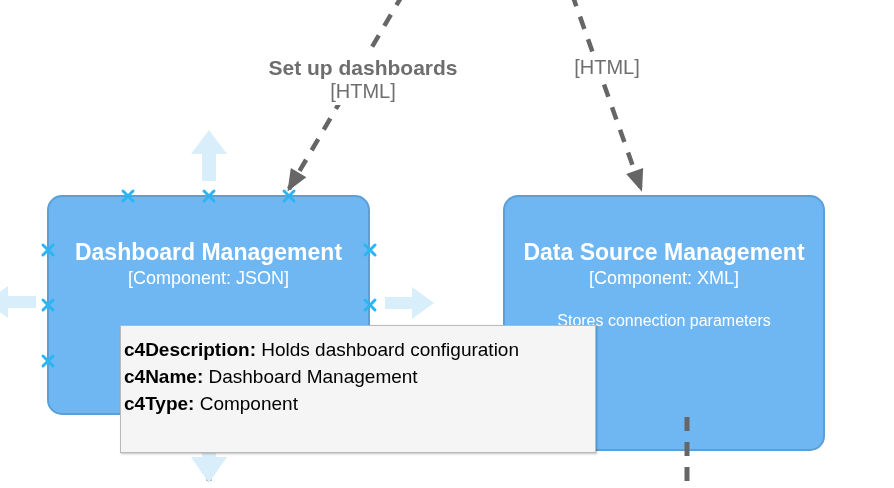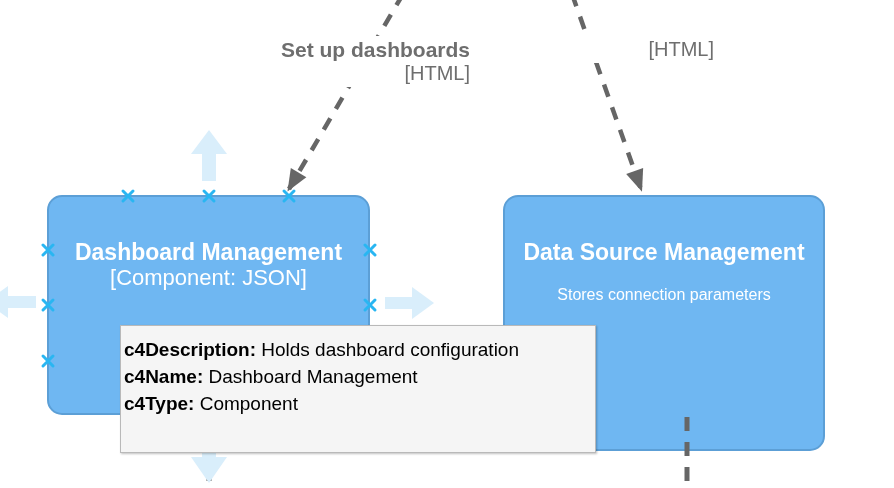--- a/index.html
+++ b/index.html
@@ -12,27 +12,27 @@
   
   .c4box {
     position:absolute; box-sizing:border-box;
     background:#6FB7F2; border:2px solid #5C9FD6; border-radius:15px;
     color:#ffffff; text-align:center; z-index:1;
     padding-top:42px;
   }
   #box-left  { left:47px;  top:195px; width:323px; height:220px; }
   #box-right { left:503px; top:195px; width:322px; height:256px; }
   .box-title { font-size:23px; font-weight:bold; line-height:26px; }
-  .box-sub   { font-size:22px; line-height:26px; }
+  .box-sub   { font-size:18px; line-height:26px; }
   .box-desc  { font-size:16px; line-height:27px; margin:16px auto 0 auto; max-width:230px; }
 
   
   .edge-label {
-    position:absolute; z-index:3; background:#ffffff; text-align:right;
-    color:#6E6E6E; padding:2px 6px 3px 6px;
+    position:absolute; z-index:3; background:#ffffff; text-align:center;
+    color:#6E6E6E; padding:2px 6px 3px 6px;margin-top:18px;
   }
   #label-left  { left:250px; top:36px; width:214px; }
   #label-right { left:494px; top:36px; width:214px; }
   .el-name { font-size:21px; font-weight:bold; line-height:24px; }
   .el-tech { font-size:20px; line-height:22px; }
 
   
   #overlay { position:absolute; left:0; top:0; z-index:2; }
   .edge-dashed { stroke:#666666; stroke-width:4.5; fill:none; stroke-dasharray:13 11; }
   .edge-dashed-v { stroke:#666666; stroke-width:5; fill:none; stroke-dasharray:14 11; }
@@ -56,20 +56,21 @@
 <div id="canvas">
 
   <div class="c4box" id="box-left">
     <div class="box-title">Dashboard Management</div>
     <div class="box-sub">[Component: JSON]</div>
     <div class="box-desc"></div>
   </div>
 
   <div class="c4box" id="box-right">
     <div class="box-title">Data Source Management</div>
+    <div class="box-sub">[Component: XML]</div>
     <div class="box-desc">Stores connection parameters</div>
   </div>
 
   <svg id="overlay" width="894" height="488" viewBox="0 0 894 488">
     <defs>
       <marker id="ah" markerWidth="26" markerHeight="22" refX="20" refY="10" orient="auto" markerUnits="userSpaceOnUse">
         <path d="M1,1 L23,10 L1,19 Z" fill="#666666"></path>
       </marker>
     </defs>
 

